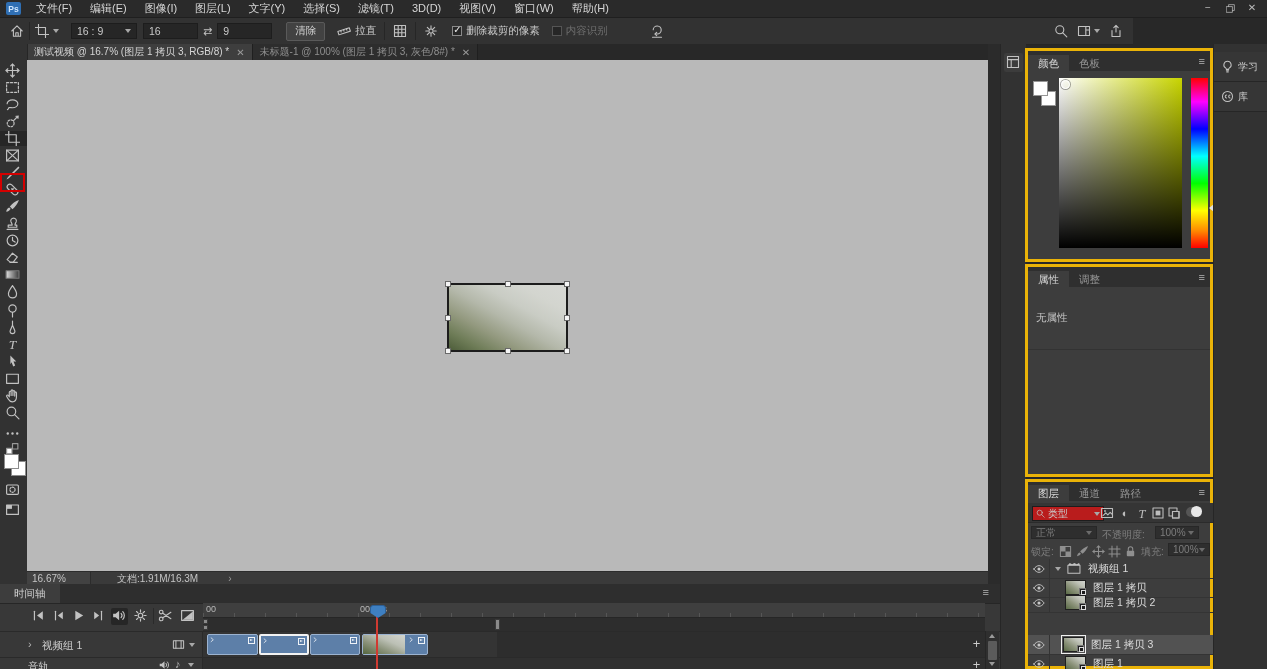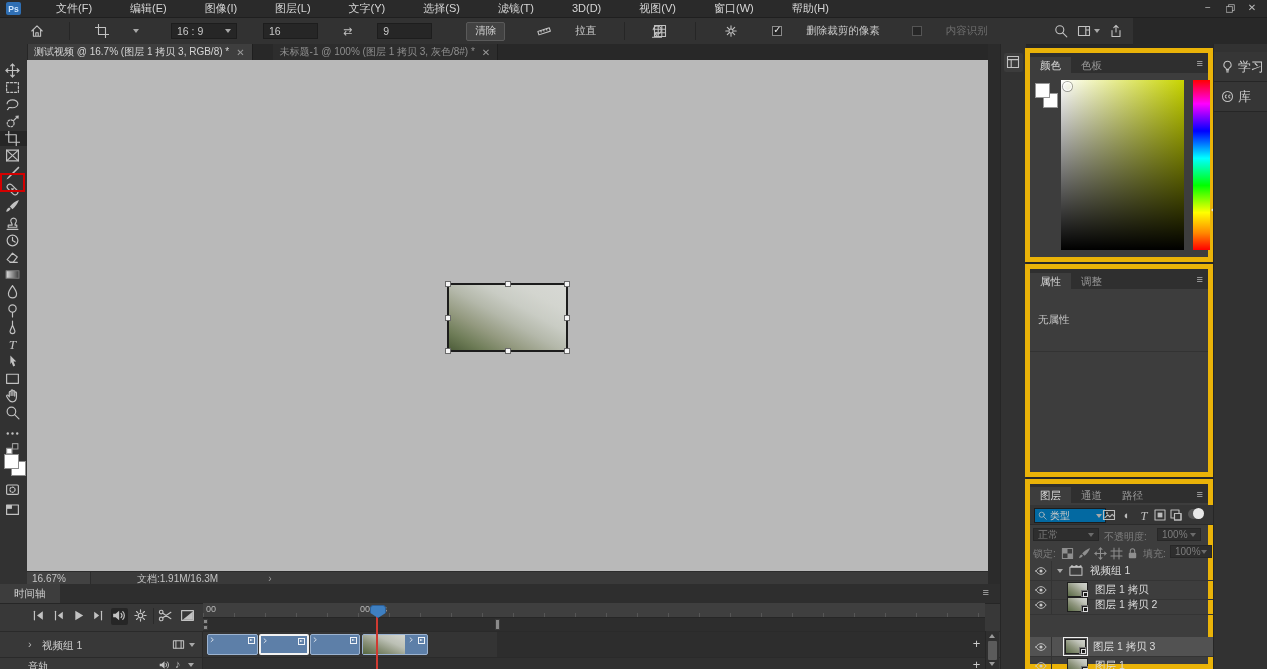--- a/index.html
+++ b/index.html
@@ -1,19 +1,19 @@
 <!DOCTYPE html>
 <html><head>
 <meta charset="utf-8">
 <style>
   html,body{margin:0;padding:0;background:#1e1e1e;}
   #root{position:relative;width:1267px;height:669px;overflow:hidden;
         font-family:"Liberation Sans","DejaVu Sans",sans-serif;font-size:11px;color:#cfcfcf;
         background:#282828;-webkit-font-smoothing:antialiased;}
-  .ab{position:absolute;gap:20px;}
+  .ab{position:absolute;}
   .ic{display:inline-block;width:14px;height:14px;vertical-align:middle;color:#c2c2c2;}
   .ic svg{display:block;width:100%;height:100%;}
   .caret{display:inline-block;width:0;height:0;border-left:3px solid transparent;border-right:3px solid transparent;border-top:4px solid #a8a8a8;}
 
   
   #menubar{left:0;top:0;width:1267px;height:17px;background:#2a2a2a;display:flex;align-items:center;border-bottom:1px solid #1f1f1f;}
   #pslogo{width:15px;height:13px;margin:0 6px 0 6px;background:#2f6fb4;color:#cfe6ff;font-size:8.5px;font-weight:bold;
           display:flex;align-items:center;justify-content:center;border-radius:2px;}
   .menu-item{padding:0 9px;line-height:17px;font-size:11px;color:#d6d6d6;}
   #wincontrols{position:absolute;right:4px;top:0;height:17px;display:flex;}
@@ -92,39 +92,39 @@
   .addbtn{position:absolute;left:969px;width:15px;height:15px;color:#cccccc;font-size:13px;line-height:14px;text-align:center;}
   #tl-scroll{position:absolute;left:985px;top:47px;width:13px;height:38px;background:#2f2f2f;border-left:1px solid #262626;}
   #tl-thumb{position:absolute;left:2px;top:10px;width:9px;height:19px;background:#5b5b5b;border-radius:1px;}
   .scr-arrow{position:absolute;left:3px;width:0;height:0;border-left:3.5px solid transparent;border-right:3.5px solid transparent;}
 
   
   #gapstrip{left:988px;top:44px;width:12px;height:540px;background:#2b2b2b;}
   #dockcol{left:1000px;top:44px;width:25px;height:625px;background:#323232;border-left:1px solid #262626;}
   #dockicon{position:absolute;left:3px;top:9px;width:19px;height:19px;background:#3c3c3c;border-radius:2px;color:#c9c9c9;padding:2px;box-sizing:border-box;}
 
-  .panel{position:absolute;left:1025px;width:188px;background:#3d3d3d;border:5px solid #eab308;box-sizing:border-box;}
+  .panel{position:absolute;left:1025px;width:188px;background:#3d3d3d;border:3px solid #eab308;box-sizing:border-box;}
   .phead{height:20px;background:#2f2f2f;display:flex;align-items:flex-end;position:relative;}
   .ptab{height:16px;line-height:16px;padding:0 10px;font-size:10.5px;color:#979797;}
   .ptab.on{background:#3d3d3d;color:#d8d8d8;}
   .phead .pmenu{position:absolute;right:6px;top:4px;}
 
   
   #satbox{position:absolute;left:31px;top:27px;width:123px;height:170px;}
   #satring{position:absolute;left:2px;top:2px;width:7px;height:7px;border:1.5px solid #fff;border-radius:50%;box-shadow:0 0 0 1px #00000055;}
   #huebar{position:absolute;left:163px;top:27px;width:17px;height:170px;
           background:linear-gradient(to bottom,#f00 0%,#f0f 14%,#00f 30%,#0ff 46%,#0f0 62%,#ff0 78%,#f80 90%,#f00 100%);}
   #huemark{position:absolute;left:181px;top:153px;width:0;height:0;border-top:4px solid transparent;border-bottom:4px solid transparent;border-right:5px solid #e0e0e0;}
   #cfg{position:absolute;left:5px;top:30px;width:13px;height:13px;background:#fff;border:1px solid #969696;z-index:2;}
   #cbg{position:absolute;left:13px;top:40px;width:13px;height:13px;background:#fff;border:1px solid #969696;}
 
   
   .lp-row{position:absolute;left:0;width:186px;font-size:10.5px;}
   #lp-filter{top:21px;height:19px;background:#353535;border-bottom:1px solid #2b2b2b;}
-  #lp-search{position:absolute;left:4px;top:3px;width:64px;height:13px;background:#0369a1;border:1px solid #1d1d1d;
+  #lp-search{position:absolute;left:4px;top:3px;width:64px;height:13px;background:#b91c1c;border:1px solid #1d1d1d;
              display:flex;align-items:center;gap:3px;padding:0 3px;font-size:10px;color:#c9c9c9;}
   .fico{position:absolute;top:3px;width:14px;height:14px;color:#bdbdbd;text-align:center;font-size:11px;line-height:14px;}
   #fpill{position:absolute;left:158px;top:4px;width:16px;height:10px;background:#555;border-radius:5px;}
   #fpill::after{content:"";position:absolute;right:0px;top:-1px;width:11px;height:11px;background:#e8e8e8;border-radius:50%;}
   .combo{position:absolute;height:13px;background:#2e2e2e;border:1px solid #272727;color:#7d7d7d;font-size:10px;
          display:flex;align-items:center;justify-content:space-between;padding:0 4px;box-sizing:border-box;}
   .dimlabel{position:absolute;color:#7d7d7d;font-size:10px;}
   .lockico{position:absolute;top:2px;width:13px;height:13px;color:#8f8f8f;}
   #lp-list{position:absolute;left:0;top:77px;width:186px;height:111px;}
   .lrow{position:absolute;left:0;width:186px;height:19px;border-bottom:1px solid #343434;display:flex;align-items:center;}
@@ -135,21 +135,21 @@
           border:1px solid #1f1f1f;position:relative;flex:none;}
   .lbadge{position:absolute;right:-1px;bottom:-1px;width:7px;height:7px;background:#1c1c1c;border:1px solid #777;box-sizing:border-box;}
   .lbadge::after{content:"";position:absolute;left:1px;top:1px;width:3px;height:3px;border:1px solid #ddd;}
   .lname{margin-left:7px;color:#dcdcdc;font-size:10.5px;white-space:nowrap;}
   .bracket{outline:1px solid #f0f0f0;outline-offset:1px;}
 
   
   #rightdock{left:1213px;top:44px;width:54px;height:625px;background:#323232;border-left:1px solid #262626;}
   .dock-cell{height:29px;border-bottom:1px solid #262626;display:flex;align-items:center;gap:4px;padding-left:7px;background:#363636;}
   .dock-cell .ic{width:13px;height:13px;}
-  .dock-cell span{font-size:13px;color:#cdcdcd;}
+  .dock-cell span{font-size:10px;color:#cdcdcd;}
 </style>
 </head>
 <body>
 
 <div id="root">
 
   <div id="menubar" class="ab">
     <div id="pslogo">Ps</div>
     <span class="menu-item">文件(F)</span>
     <span class="menu-item">编辑(E)</span>

